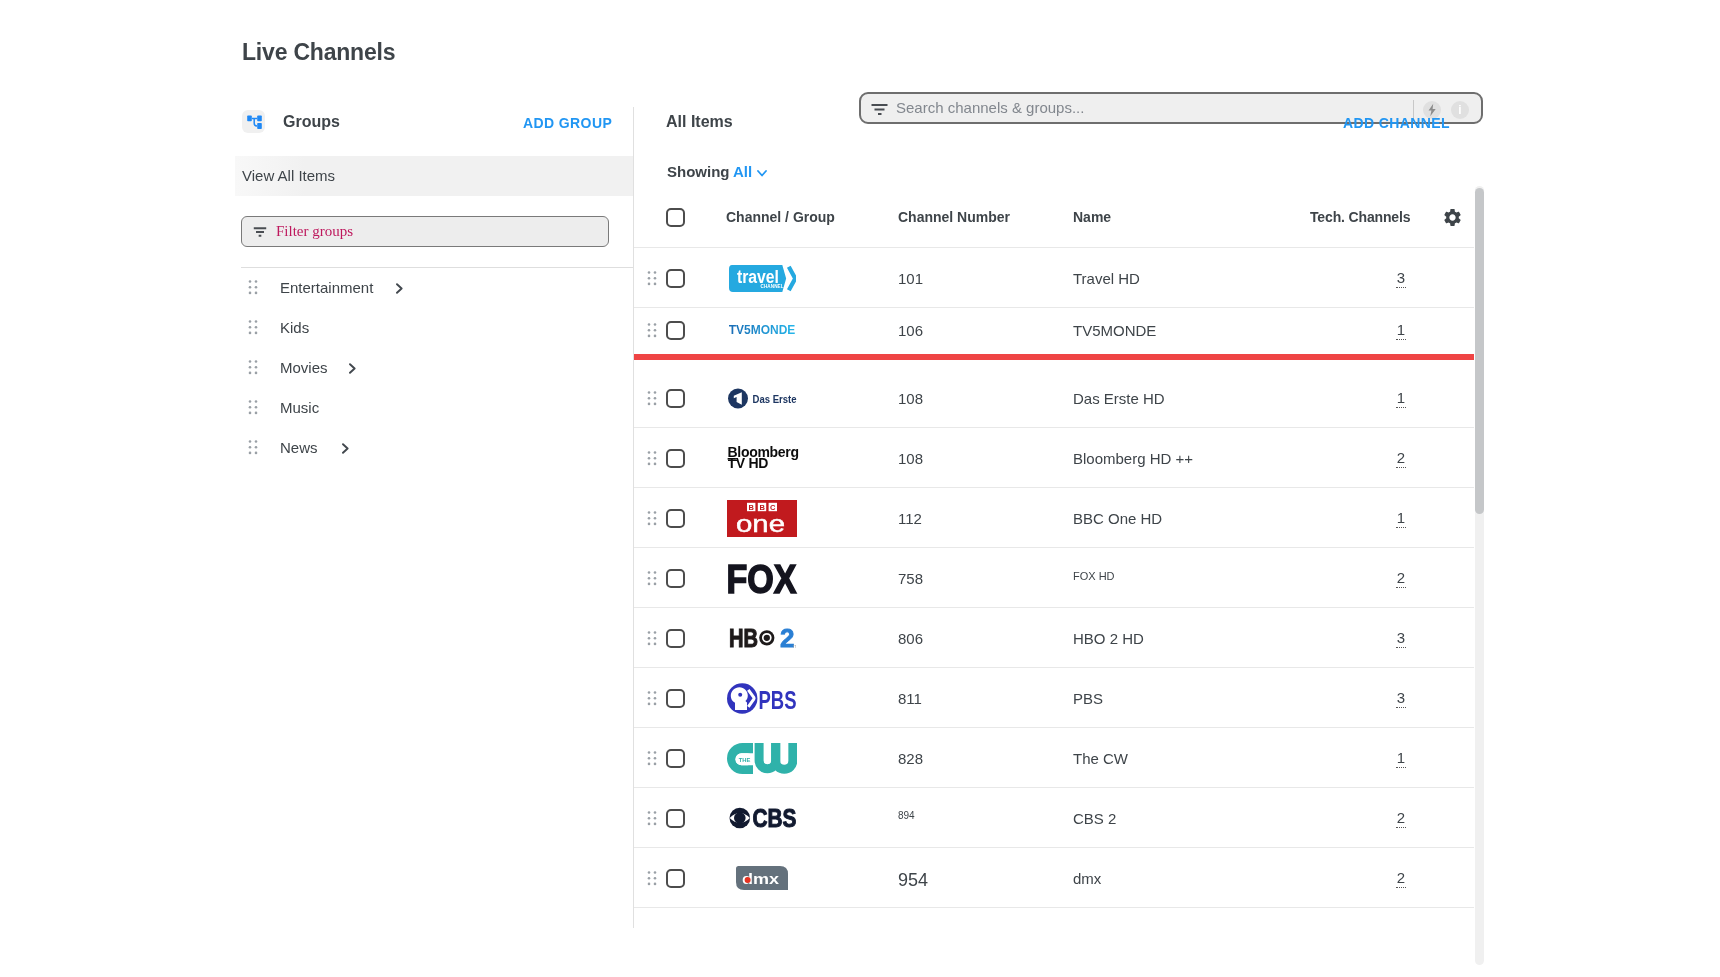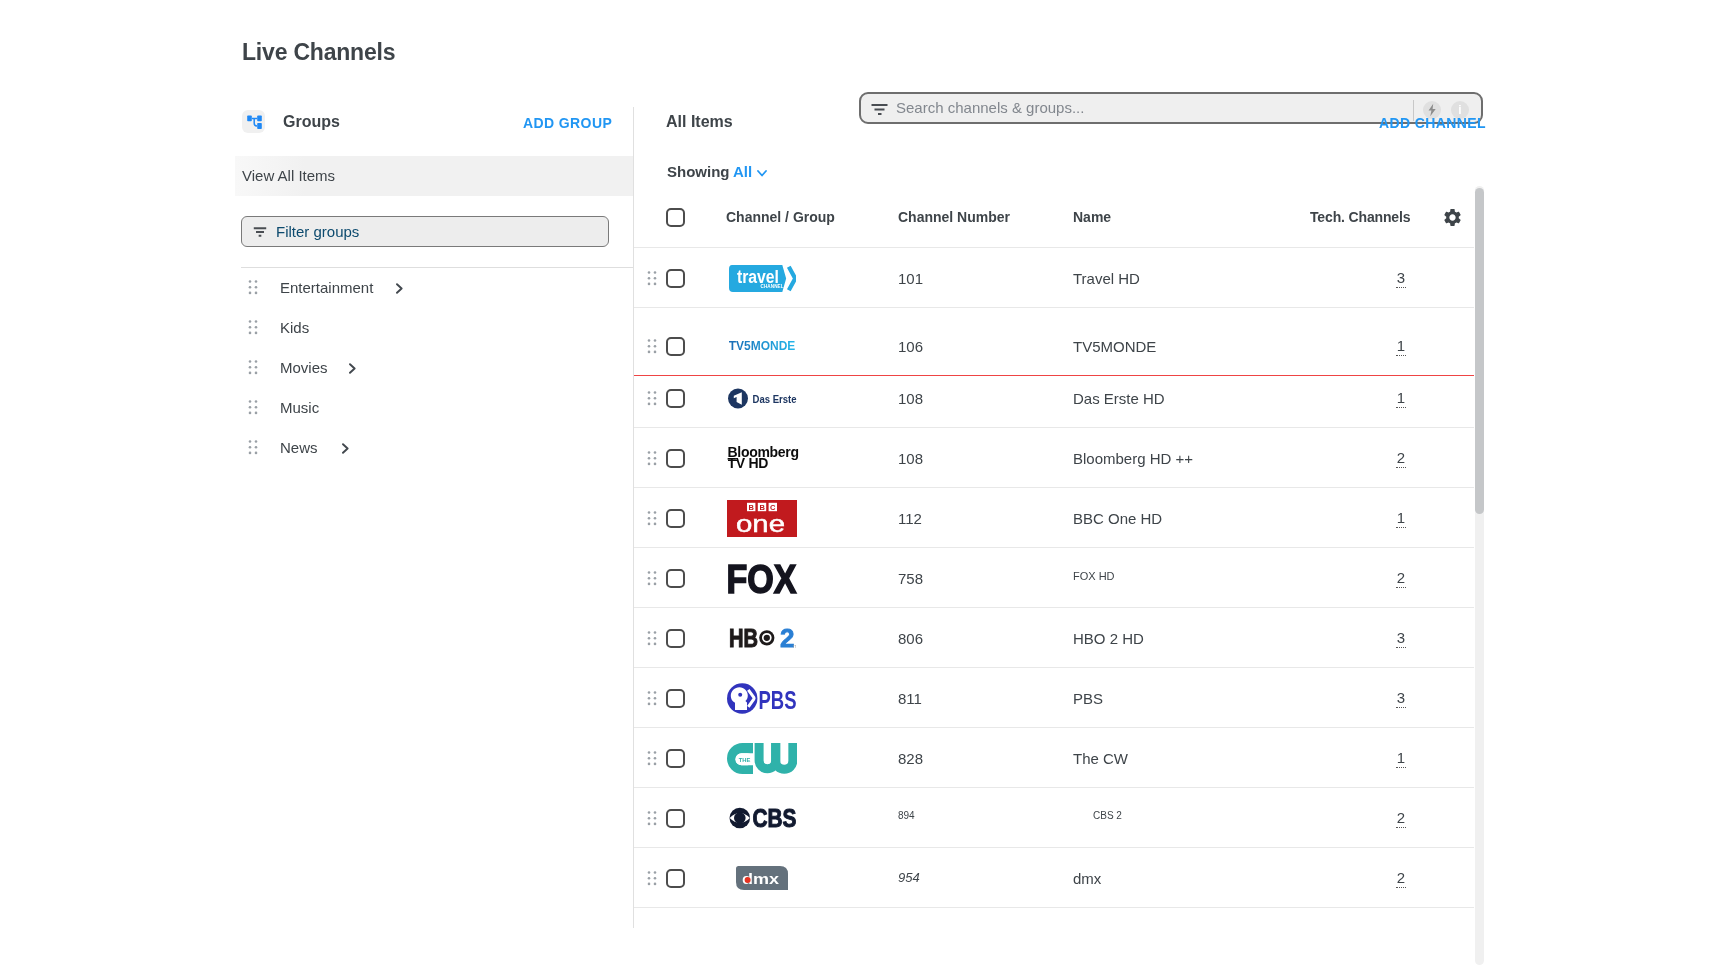--- a/index.html
+++ b/index.html
@@ -41,21 +41,21 @@
   <div class="abs link" style="left:523px;top:115px;">ADD GROUP</div>
 
   <div class="abs" style="left:235px;top:156px;width:398px;height:40px;background:linear-gradient(to right,#f8f8f8,#f1f1f1 70px);">
     <div class="abs dark" style="left:7px;top:11px;font-size:15px;">View All Items</div>
   </div>
 
   <div class="abs" style="left:241px;top:216px;width:368px;height:31px;border:1.5px solid #7a7a7a;border-radius:6px;background:#ededed;">
     <svg class="abs" style="left:10px;top:7px;" width="16" height="16" viewBox="0 0 18 18">
       <path d="M2 4.8 h14 M4.5 9 h9 M7.5 13.2 h3" stroke="#494d52" stroke-width="2.1" fill="none"></path>
     </svg>
-    <div class="abs" style="left:34px;top:6px;font-size:15px;color:#0c4a6e;">Filter groups</div>
+    <div class="abs" style="left:34px;top:6px;font-size:15px;color:#be185d;font-family:Liberation Serif, serif;">Filter groups</div>
   </div>
 
   <div class="abs" style="left:241px;top:266.5px;width:392px;height:1px;background:#dedede;"></div>
 
   <div id="groups">
       <div class="abs" style="left:241px;top:268px;width:392px;height:40px;">
     <svg class="abs" style="left:6px;top:9px;" width="12" height="21" viewBox="0 0 12 21">
       <circle cx="3" cy="4.5" r="1.3" fill="#9aa0a6"></circle>
           <circle cx="9" cy="4.5" r="1.3" fill="#9aa0a6"></circle>
           <circle cx="3" cy="10.2" r="1.3" fill="#9aa0a6"></circle>
@@ -118,21 +118,21 @@
     <div class="abs dark" style="left:39px;top:11px;font-size:15px;">News</div>
     <svg class="abs" style="left:100px;top:15px;" width="9" height="11" viewBox="0 0 9 11">
           <path d="M2 1.2 L6.6 5.5 L2 9.8" stroke="#42484e" stroke-width="1.9" fill="none" stroke-linecap="round" stroke-linejoin="round"></path>
         </svg>
   </div>
     </div>
 
   <div class="abs" style="left:633px;top:107px;width:1px;height:821px;background:#e0e0e0;"></div>
 
   <div class="abs dark" style="left:666px;top:113px;font-size:16px;font-weight:bold;">All Items</div>
-  <div class="abs link" style="left:1379px;top:115px;">ADD CHANNEL</div>
+  <div class="abs link" style="left:1343px;top:115px;">ADD CHANNEL</div>
 
   <div class="abs dark" style="left:667px;top:163px;font-size:15px;font-weight:bold;">Showing</div>
   <div class="abs blue" style="left:733px;top:163px;font-size:15px;font-weight:bold;">All</div>
   <svg class="abs" style="left:755px;top:166px;" width="14" height="14" viewBox="0 0 14 14">
       <path d="M3 5 L7 9.5 L11 5" stroke="#2196f3" stroke-width="1.8" fill="none" stroke-linecap="round" stroke-linejoin="round"></path>
     </svg>
 
   <div class="abs" style="left:666px;top:208px;width:19px;height:19px;border:2.5px solid #4c4c4c;border-radius:5px;"></div>
   <div class="abs dark" style="left:726px;top:209px;font-size:14px;font-weight:bold;">Channel / Group</div>
   <div class="abs dark" style="left:898px;top:209px;font-size:14px;font-weight:bold;">Channel Number</div>
@@ -159,21 +159,21 @@
       <path d="M3 0 H53.3 L57 13 Q57.2 13.5 57 14 L53.3 27 H4 Q0 27 0 23 V4 Q0 0 3 0 Z" fill="#25a9e0"></path>
       <path d="M59.8 1.8 L65.8 12.8 Q66.2 13.5 65.8 14.2 L59.8 25.2" stroke="#25a9e0" stroke-width="4.2" fill="none"></path>
       <text x="8" y="17.5" font-size="17.5" font-weight="bold" fill="#fff" font-family="Liberation Sans" textLength="42" lengthAdjust="spacingAndGlyphs">travel</text>
       <text x="31.5" y="22.8" font-size="4.6" font-weight="bold" fill="#fff" font-family="Liberation Sans" textLength="23">CHANNEL</text>
     </svg>
         </div>
     <div class="abs dark" style="left:264px;top:22px;font-size:15px;">101</div>
     <div class="abs dark" style="left:439px;top:22px;font-size:15px;">Travel HD</div>
     <div class="abs dark" style="left:740px;top:21px;width:32px;font-size:15px;text-align:right;"><span style="border-bottom:1.5px dotted #555;padding:0 1px 1px;">3</span></div>
   </div>
-      <div class="abs" style="left:634px;top:316px;width:840px;height:60px;border-bottom:1px solid #ef4444;">
+      <div class="abs" style="left:634px;top:300px;width:840px;height:60px;border-bottom:6px solid #ef4444;">
     <svg class="abs" style="left:12px;top:19.5px;" width="12" height="21" viewBox="0 0 12 21">
           <circle cx="3" cy="4.5" r="1.3" fill="#9aa0a6"></circle>
           <circle cx="9" cy="4.5" r="1.3" fill="#9aa0a6"></circle>
           <circle cx="3" cy="10.2" r="1.3" fill="#9aa0a6"></circle>
           <circle cx="9" cy="10.2" r="1.3" fill="#9aa0a6"></circle>
           <circle cx="3" cy="15.9" r="1.3" fill="#9aa0a6"></circle>
           <circle cx="9" cy="15.9" r="1.3" fill="#9aa0a6"></circle>
         </svg>
     <div class="abs" style="left:32px;top:20.5px;width:19px;height:19px;border:2.5px solid #4c4c4c;border-radius:5px;"></div>
     <div class="abs" style="left:92px;top:0;width:72px;height:60px;display:flex;align-items:center;justify-content:center;">
@@ -347,41 +347,41 @@
     <div class="abs" style="left:32px;top:20.5px;width:19px;height:19px;border:2.5px solid #4c4c4c;border-radius:5px;"></div>
     <div class="abs" style="left:92px;top:0;width:72px;height:60px;display:flex;align-items:center;justify-content:center;">
           <svg width="69" height="22" viewBox="0 0 69 22">
       <circle cx="11.8" cy="11" r="10.3" fill="#121a30"></circle>
       <path d="M1.6 11 Q 11.8 1.2 22 11 Q 11.8 20.8 1.6 11 Z" fill="#fff"></path>
       <circle cx="11.8" cy="11" r="5.8" fill="#121a30"></circle>
       <text x="24.5" y="20" font-size="25" font-weight="bold" fill="#121a30" stroke="#121a30" stroke-width="1" font-family="Liberation Sans" textLength="44" lengthAdjust="spacingAndGlyphs">CBS</text>
     </svg>
         </div>
     <div class="abs dark" style="left:264px;top:22px;font-size:10px;">894</div>
-    <div class="abs dark" style="left:439px;top:22px;font-size:10px;margin-left:20px;">CBS 2</div>
+    <div class="abs dark" style="left:439px;top:22px;font-size:15px;">CBS 2</div>
     <div class="abs dark" style="left:740px;top:21px;width:32px;font-size:15px;text-align:right;"><span style="border-bottom:1.5px dotted #555;padding:0 1px 1px;">2</span></div>
   </div>
       <div class="abs" style="left:634px;top:848px;width:840px;height:60px;border-bottom:1px solid #e8e8e8;">
     <svg class="abs" style="left:12px;top:19.5px;" width="12" height="21" viewBox="0 0 12 21">
           <circle cx="3" cy="4.5" r="1.3" fill="#9aa0a6"></circle>
           <circle cx="9" cy="4.5" r="1.3" fill="#9aa0a6"></circle>
           <circle cx="3" cy="10.2" r="1.3" fill="#9aa0a6"></circle>
           <circle cx="9" cy="10.2" r="1.3" fill="#9aa0a6"></circle>
           <circle cx="3" cy="15.9" r="1.3" fill="#9aa0a6"></circle>
           <circle cx="9" cy="15.9" r="1.3" fill="#9aa0a6"></circle>
         </svg>
     <div class="abs" style="left:32px;top:20.5px;width:19px;height:19px;border:2.5px solid #4c4c4c;border-radius:5px;"></div>
     <div class="abs" style="left:92px;top:0;width:72px;height:60px;display:flex;align-items:center;justify-content:center;">
           <svg width="52" height="24" viewBox="0 0 52 24">
       <path d="M2.5 0 H44 Q52 0 52 8 V24 H8 Q0 24 0 16 V2.5 Q0 0 2.5 0 Z" fill="#64717c"></path>
       <text x="6" y="17.8" font-size="15.5" font-weight="bold" fill="#fff" font-family="Liberation Sans" textLength="37" lengthAdjust="spacingAndGlyphs">dmx</text>
       <circle cx="11.6" cy="14" r="3" fill="#e63322"></circle>
     </svg>
         </div>
-    <div class="abs dark" style="left:264px;top:22px;font-size:13px;font-style:italic;">954</div>
+    <div class="abs dark" style="left:264px;top:22px;font-size:18px;">954</div>
     <div class="abs dark" style="left:439px;top:22px;font-size:15px;">dmx</div>
     <div class="abs dark" style="left:740px;top:21px;width:32px;font-size:15px;text-align:right;"><span style="border-bottom:1.5px dotted #555;padding:0 1px 1px;">2</span></div>
   </div>
     </div>
 
   <div class="abs" style="left:1475px;top:186px;width:9px;height:779px;background:#f0f0f0;border-radius:5px;"></div>
   <div class="abs" style="left:1475px;top:188px;width:9px;height:326px;background:#c5c7c9;border-radius:5px;"></div>
 
 </div>
 

